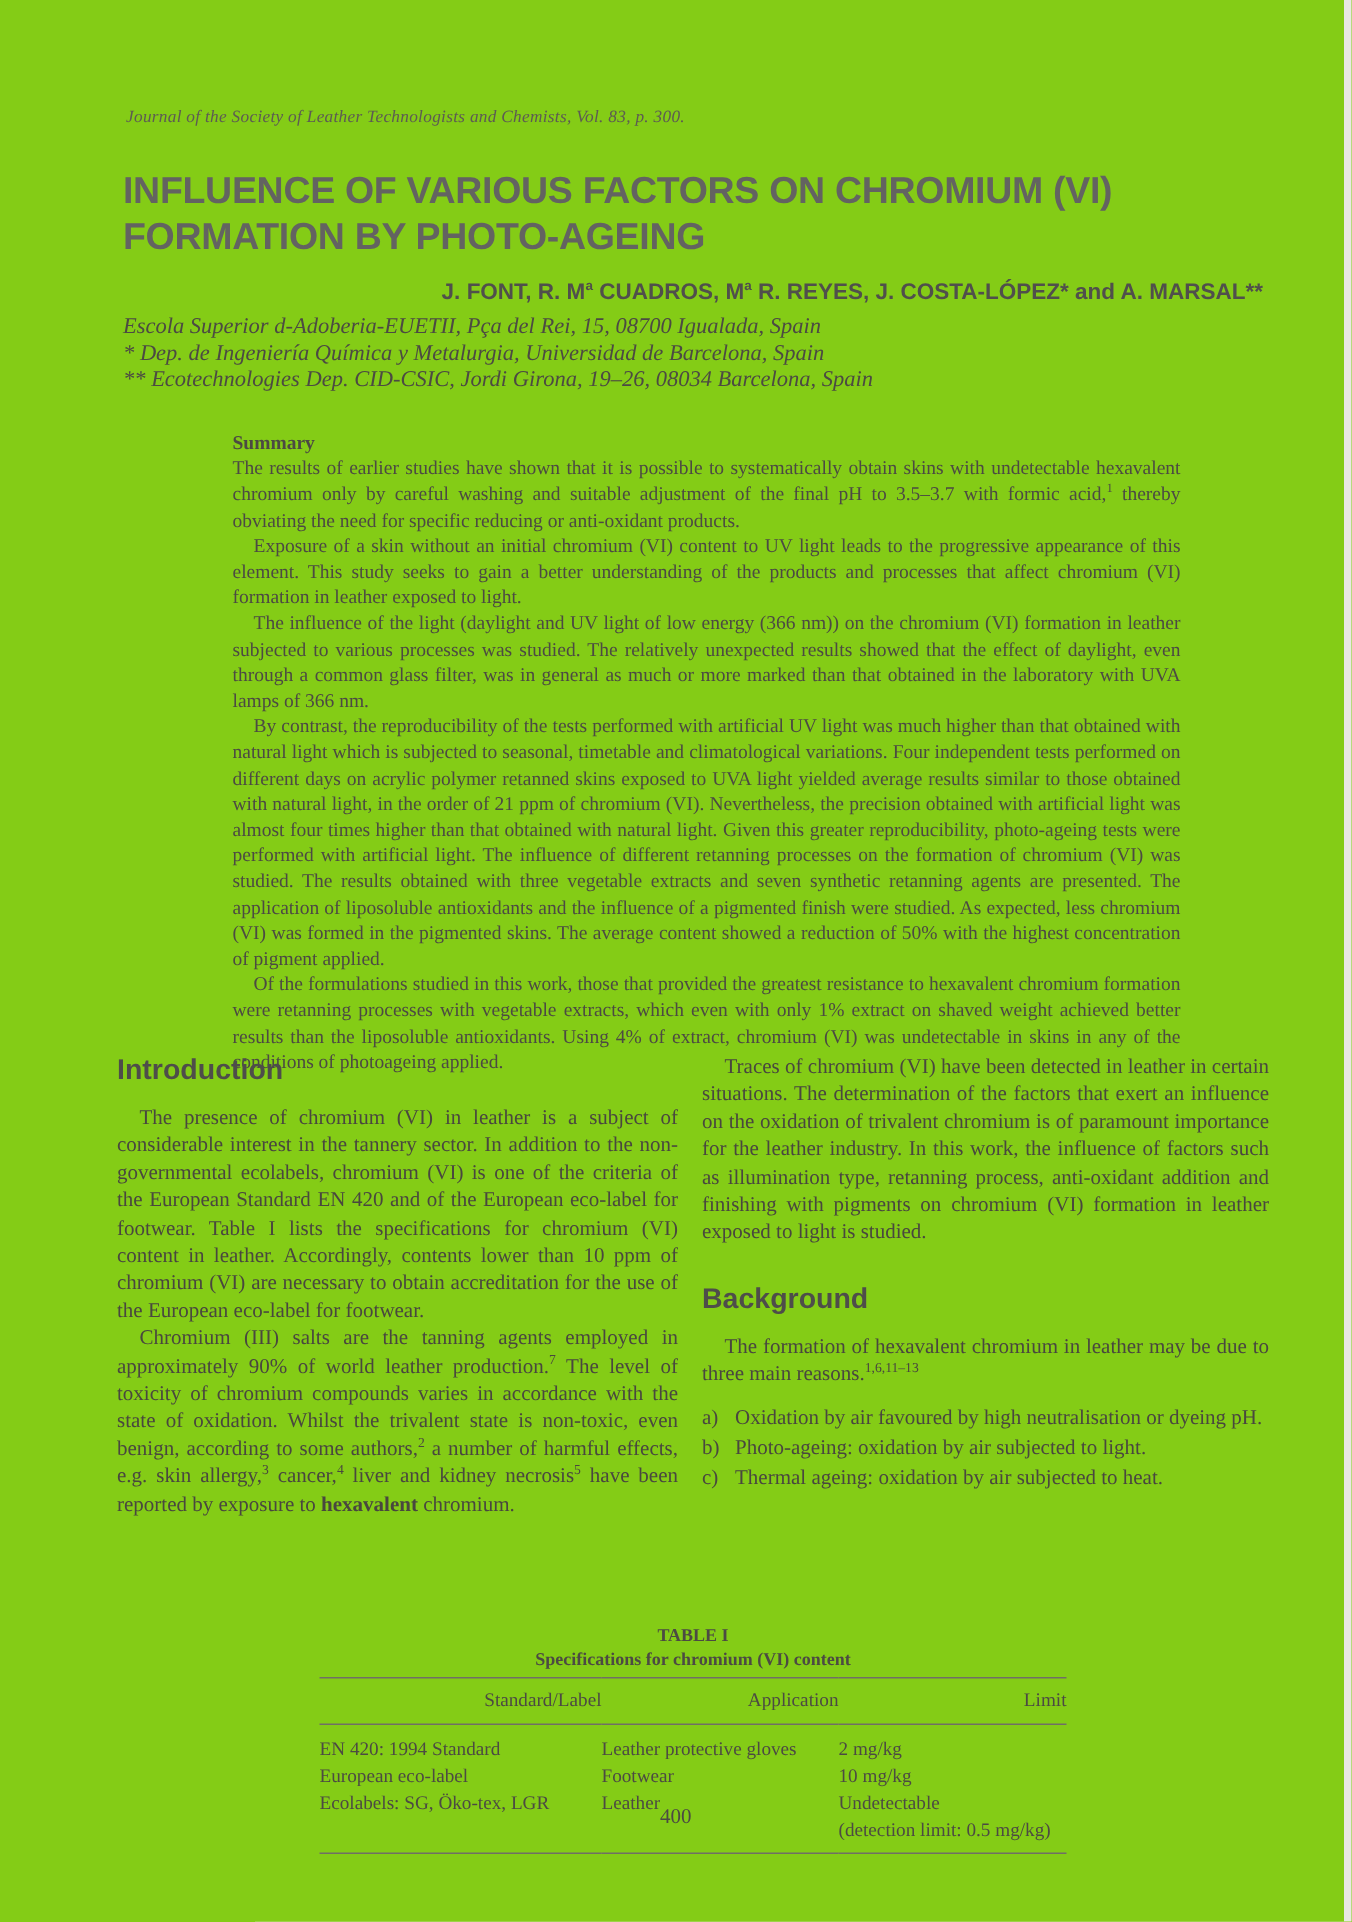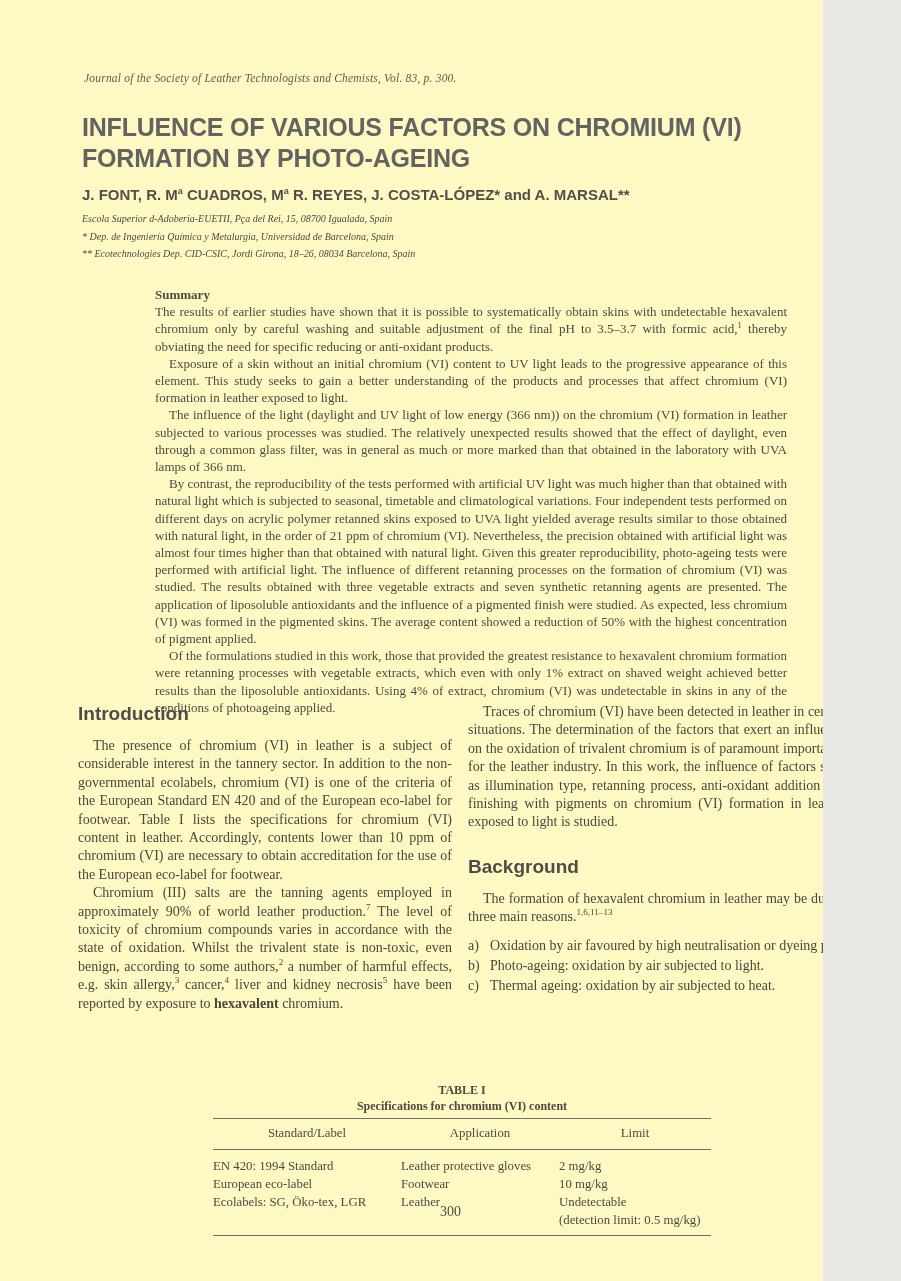--- a/index.html
+++ b/index.html
@@ -2,41 +2,41 @@
 <html><head>
 <meta charset="utf-8">
 <style>
   html,body{margin:0;padding:0;}
   body{
     width:901px;height:1281px;
     background:#e9e8e4;
     font-family:"Liberation Serif", serif;
   }
   .page{
-    position:relative;width:823px;height:1281px;
-    background:#fef9c3;color:#49473f;overflow:hidden;
+    position:relative;width:896px;height:1281px;
+    background:#84cc16;color:#49473f;overflow:hidden;
   }
   .journal-line{
     position:absolute;left:84px;top:72px;width:520px;
     font-style:italic;font-size:11.5px;color:#5d5b53;letter-spacing:.2px;
   }
   .paper-title{
     position:absolute;left:82px;top:112px;width:760px;
     font-family:"Liberation Sans", sans-serif;font-weight:bold;
     font-size:25px;line-height:31px;color:#636361;letter-spacing:-.2px;
   }
   .authors{
     position:absolute;left:82px;top:186px;width:760px;
     font-family:"Liberation Sans", sans-serif;font-weight:bold;
-    font-size:15px;color:#504f4c;
+    font-size:15px;color:#504f4c;text-align:right;
   }
   .authors sup{font-size:9px;}
   .affiliations{
     position:absolute;left:82px;top:210px;width:700px;
-    font-style:italic;font-size:10px;line-height:17.5px;color:#4c4a43;
+    font-style:italic;font-size:15px;line-height:17.5px;color:#4c4a43;
   }
   .summary{
     position:absolute;left:155px;top:286px;width:632px;
     font-size:13px;line-height:17.2px;text-align:justify;color:#4c4a43;
   }
   .summary-heading{font-weight:bold;font-size:13px;margin:0 0 1px 0;}
   .summary p{margin:0;}
   .summary p.indent{text-indent:14px;}
   sup{font-size:.65em;line-height:0;vertical-align:super;}
   .columns{position:absolute;top:703px;left:0;width:901px;}
@@ -63,21 +63,21 @@
     font-size:12.5px;color:#4c4a43;
   }
   .table-label,.table-caption{
     text-align:center;font-weight:bold;font-size:12px;line-height:16px;margin:0;
   }
   table.datatable{
     width:100%;border-collapse:collapse;margin-top:4px;
     border-top:1.4px solid #706e66;border-bottom:1.4px solid #706e66;
   }
   table.datatable th{
-    font-weight:normal;text-align:center;font-size:12.8px;
+    font-weight:normal;text-align:right;font-size:12.8px;
     padding:7px 0 8px 0;border-bottom:1.2px solid #706e66;
   }
   table.datatable th.c{}
   table.datatable td{
     vertical-align:top;padding:0;font-size:12.8px;line-height:18px;
   }
   table.datatable tr.first td{padding-top:7px;}
   table.datatable tr.last td{padding-bottom:6px;}
   .page-number{
     position:absolute;left:0;top:1204px;width:901px;
@@ -94,21 +94,21 @@
   <div class="paper-title">
     <div>INFLUENCE OF VARIOUS FACTORS ON CHROMIUM (VI)</div>
     <div>FORMATION BY PHOTO-AGEING</div>
   </div>
 
   <div class="authors">J. FONT, R. M<sup>a</sup> CUADROS, M<sup>a</sup> R. REYES, J. COSTA-LÓPEZ* and A. MARSAL**</div>
 
   <div class="affiliations">
     <div>Escola Superior d-Adoberia-EUETII, Pça del Rei, 15, 08700 Igualada, Spain</div>
     <div>* Dep. de Ingeniería Química y Metalurgia, Universidad de Barcelona, Spain</div>
-    <div>** Ecotechnologies Dep. CID-CSIC, Jordi Girona, 18–26, 08034 Barcelona, Spain</div>
+    <div>** Ecotechnologies Dep. CID-CSIC, Jordi Girona, 19–26, 08034 Barcelona, Spain</div>
   </div>
 
   <div class="summary">
     <p class="summary-heading">Summary</p>
     <p>The results of earlier studies have shown that it is possible to systematically obtain skins with undetectable hexavalent chromium only by careful washing and suitable adjustment of the final pH to 3.5–3.7 with formic acid,<sup>1</sup> thereby obviating the need for specific reducing or anti-oxidant products.</p>
     <p class="indent">Exposure of a skin without an initial chromium (VI) content to UV light leads to the progressive appearance of this element. This study seeks to gain a better understanding of the products and processes that affect chromium (VI) formation in leather exposed to light.</p>
     <p class="indent">The influence of the light (daylight and UV light of low energy (366 nm)) on the chromium (VI) formation in leather subjected to various processes was studied. The relatively unexpected results showed that the effect of daylight, even through a common glass filter, was in general as much or more marked than that obtained in the laboratory with UVA lamps of 366 nm.</p>
     <p class="indent">By contrast, the reproducibility of the tests performed with artificial UV light was much higher than that obtained with natural light which is subjected to seasonal, timetable and climatological variations. Four independent tests performed on different days on acrylic polymer retanned skins exposed to UVA light yielded average results similar to those obtained with natural light, in the order of 21 ppm of chromium (VI). Nevertheless, the precision obtained with artificial light was almost four times higher than that obtained with natural light. Given this greater reproducibility, photo-ageing tests were performed with artificial light. The influence of different retanning processes on the formation of chromium (VI) was studied. The results obtained with three vegetable extracts and seven synthetic retanning agents are presented. The application of liposoluble antioxidants and the influence of a pigmented finish were studied. As expected, less chromium (VI) was formed in the pigmented skins. The average content showed a reduction of 50% with the highest concentration of pigment applied.</p>
     <p class="indent">Of the formulations studied in this work, those that provided the greatest resistance to hexavalent chromium formation were retanning processes with vegetable extracts, which even with only 1% extract on shaved weight achieved better results than the liposoluble antioxidants. Using 4% of extract, chromium (VI) was undetectable in skins in any of the conditions of photoageing applied.</p>
   </div>
@@ -175,15 +175,15 @@
           <td>Leather</td>
           <td>
             <div>Undetectable</div>
             <div>(detection limit: 0.5 mg/kg)</div>
           </td>
         </tr>
       </tbody>
     </table>
   </div>
 
-  <div class="page-number">300</div>
+  <div class="page-number">400</div>
 
 </div>
 
 </body></html>

